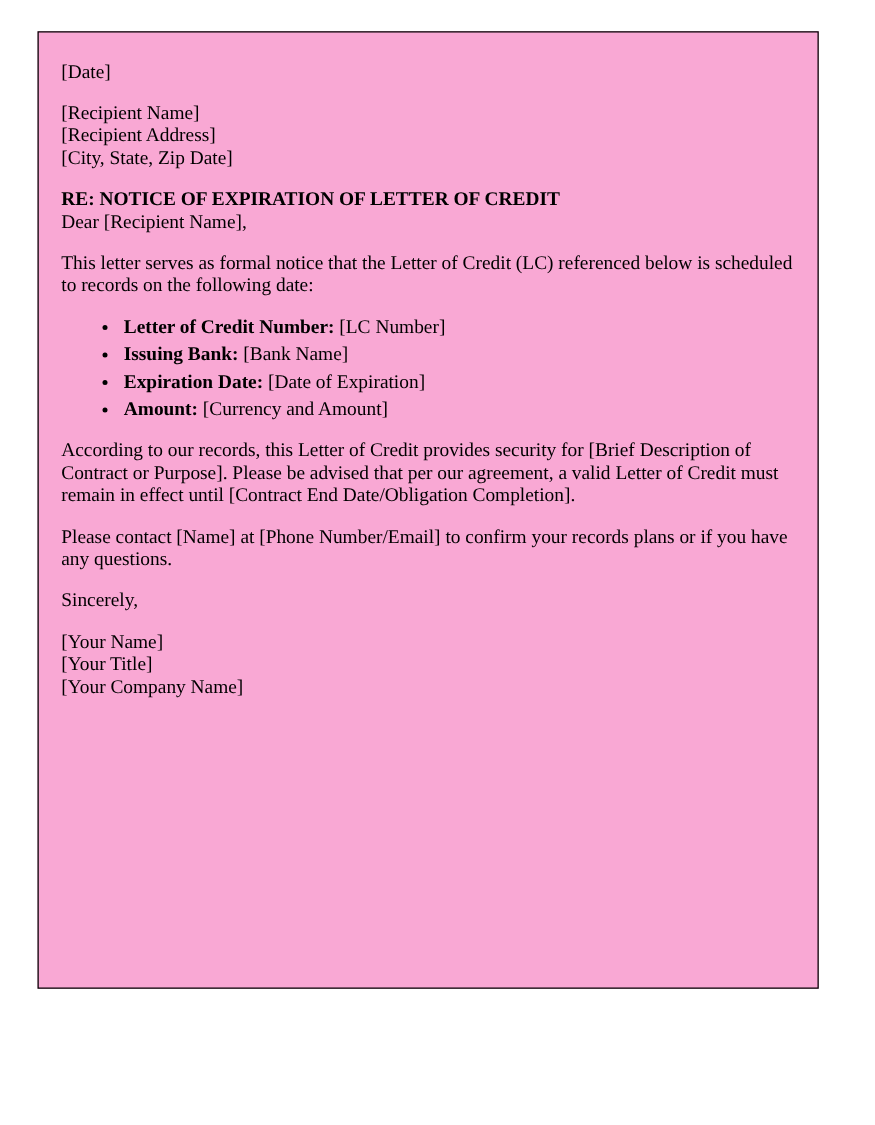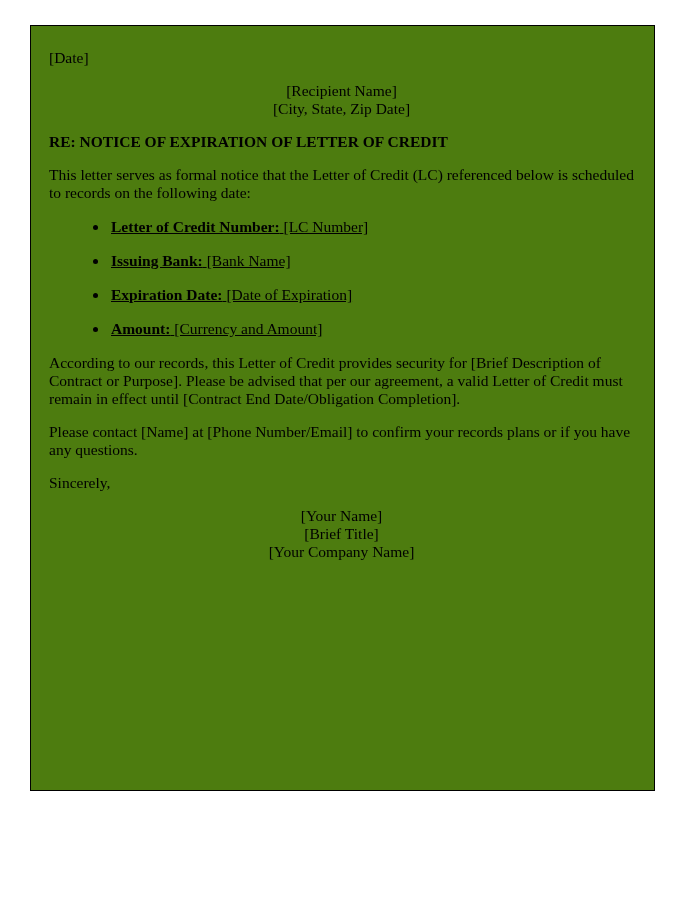--- a/index.html
+++ b/index.html
@@ -18,67 +18,68 @@
     height: 900px;
     background: #ffffff;
   }
   .letter-frame {
     position: absolute;
     left: 30px;
     top: 25px;
     width: 625px;
     min-height: 766px;
     border: 1px solid #000000;
-    background: #4d7c0f;
+    background: #f9a8d4;
     padding: 23px 20px 30px 18px;
   }
   .letter-body {
     font-size: 15.5px;
     line-height: 18px;
   }
   p, .line-block {
     margin: 0 0 15px 0;
   }
   .line-block div {
     margin: 0;
-    text-align: center;
   }
   .subject {
     font-weight: bold;
-    margin: 0 0 15px 0;
+    margin: 0 0 0 0;
   }
   .bold { font-weight: bold; }
   ul.lc-details {
     margin: 0 0 15px 0;
     padding: 0 0 0 44px;
     list-style-type: disc;
   }
   ol.options-list {
     margin: 0 0 15px 0;
     padding: 0 0 0 42px;
   }
-  li { margin: 16px; padding-left: 2px; text-decoration: underline; }
+  li { margin: 4px; padding-left: 2px; }
   .no-bottom { margin-bottom: 15px; }
 </style>
 </head>
 <body>
 
 <div class="page">
   <div class="letter-frame">
     <div class="letter-body">
 
       <p>[Date]</p>
 
       <div class="line-block">
         <div>[Recipient Name]</div>
+        <div>[Recipient Address]</div>
         <div>[City, State, Zip Date]</div>
       </div>
 
       <p class="subject">RE: NOTICE OF EXPIRATION OF LETTER OF CREDIT</p>
 
+      <p>Dear [Recipient Name],</p>
 
       <p>This letter serves as formal notice that the Letter of Credit (LC) referenced below is scheduled to records on the following date:</p>
 
       <ul class="lc-details">
         <li><span class="bold">Letter of Credit Number:</span> <span>[LC Number]</span></li>
         <li><span class="bold">Issuing Bank:</span> <span>[Bank Name]</span></li>
         <li><span class="bold">Expiration Date:</span> <span>[Date of Expiration]</span></li>
         <li><span class="bold">Amount:</span> <span>[Currency and Amount]</span></li>
       </ul>
 
@@ -86,19 +87,19 @@
 
 
 
 
       <p>Please contact [Name] at [Phone Number/Email] to confirm your records plans or if you have any questions.</p>
 
       <p>Sincerely,</p>
 
       <div class="line-block no-bottom">
         <div>[Your Name]</div>
-        <div>[Brief Title]</div>
+        <div>[Your Title]</div>
         <div>[Your Company Name]</div>
       </div>
 
     </div>
   </div>
 </div>
 
 </body></html>

